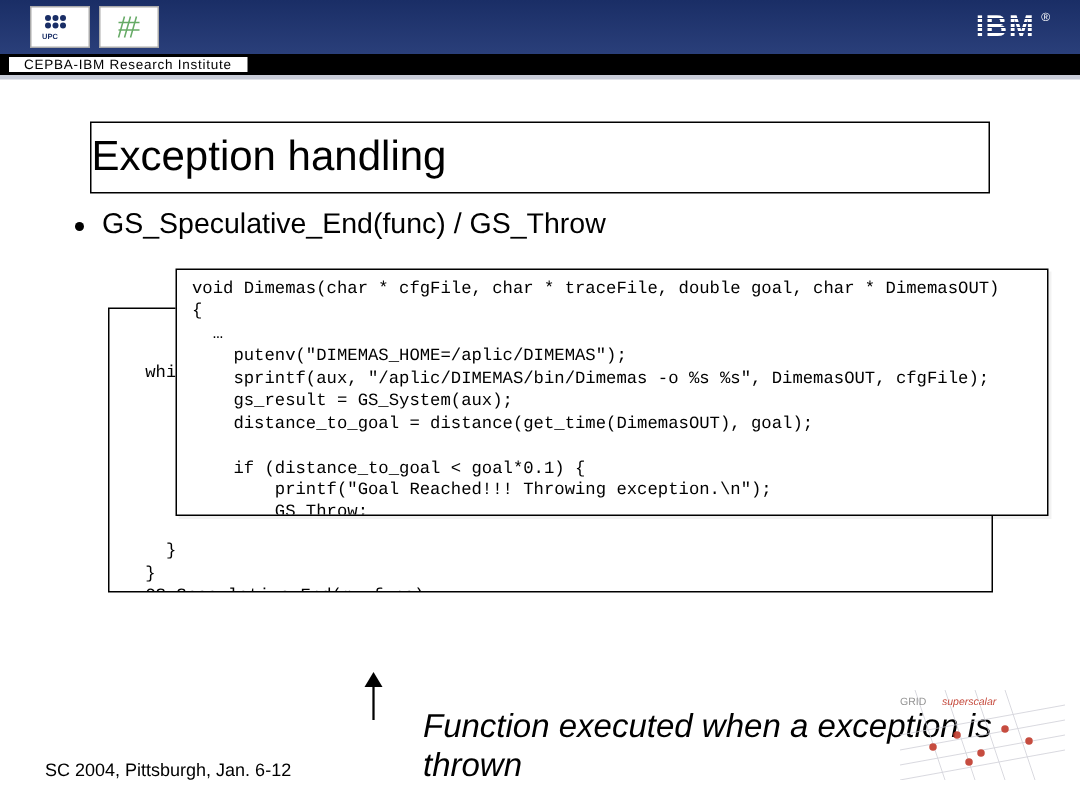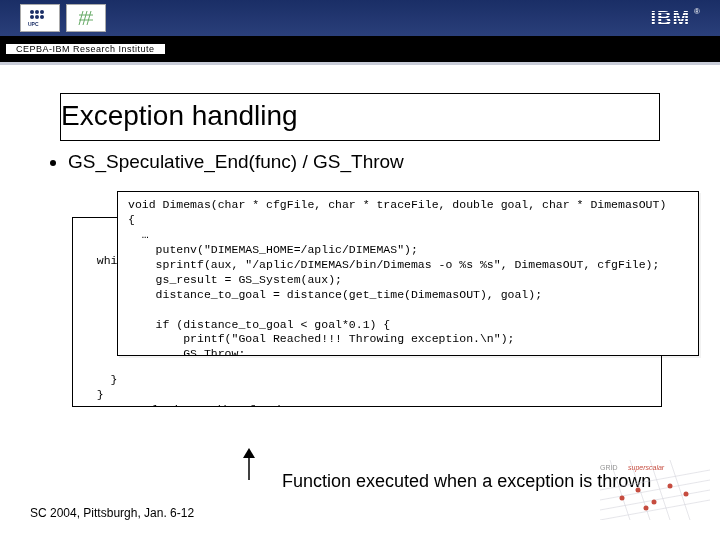--- a/index.html
+++ b/index.html
@@ -24,21 +24,21 @@
   .logo-box.bsc svg { width: 18px; height: 18px; }
   .ibm-logo {
     color: #fff; font-weight: bold; font-size: 20px; letter-spacing: 1px;
     font-family: "Arial Black", sans-serif;
     background: repeating-linear-gradient(#fff,#fff 2px,#1a2e66 2px,#1a2e66 3px);
     -webkit-background-clip: text; background-clip: text; color: transparent;
     padding-right: 6px;
   }
   .ibm-r { color:#fff; font-size:8px; vertical-align: top; margin-left:-2px }
   .band-black {
-    background: #000; height: 26px; display:flex; align-items:center;
+    background: #000; height: 14px; display:flex; align-items:center;
   }
   .band-black-label {
     background:#fff; color:#000; font-family: "Arial Black", sans-serif;
     font-size: 9px; padding: 0 10px; margin-left: 6px; letter-spacing: 0.5px;
   }
   .band-thin { background:#c8ccd8; height:3px; }
 
   .title-box {
     margin: 28px 60px 0 60px;
     border: 1px solid #000; text-align: left;
@@ -64,21 +64,21 @@
     left: 117px; top: 4px; width: 582px; height: 165px; z-index:2;
     box-shadow: 2px 2px 0 rgba(0,0,0,0.05);
   }
 
   .arrow {
     position:absolute; left:238px; top:448px; z-index:3;
   }
   .arrow svg { display:block; }
 
   .annot {
-    position:absolute; left:282px; top:471px; font-size:18px;
+    position:absolute; left:282px; top:471px; font-size:22px;font-style:italic;
   }
 
   .foot {
     position:absolute; left:30px; bottom:20px; font-size:12px;
   }
 
   .decor {
     position:absolute; right:10px; bottom:20px; width:110px; height:60px; z-index:0;
     opacity:0.9;
   }

